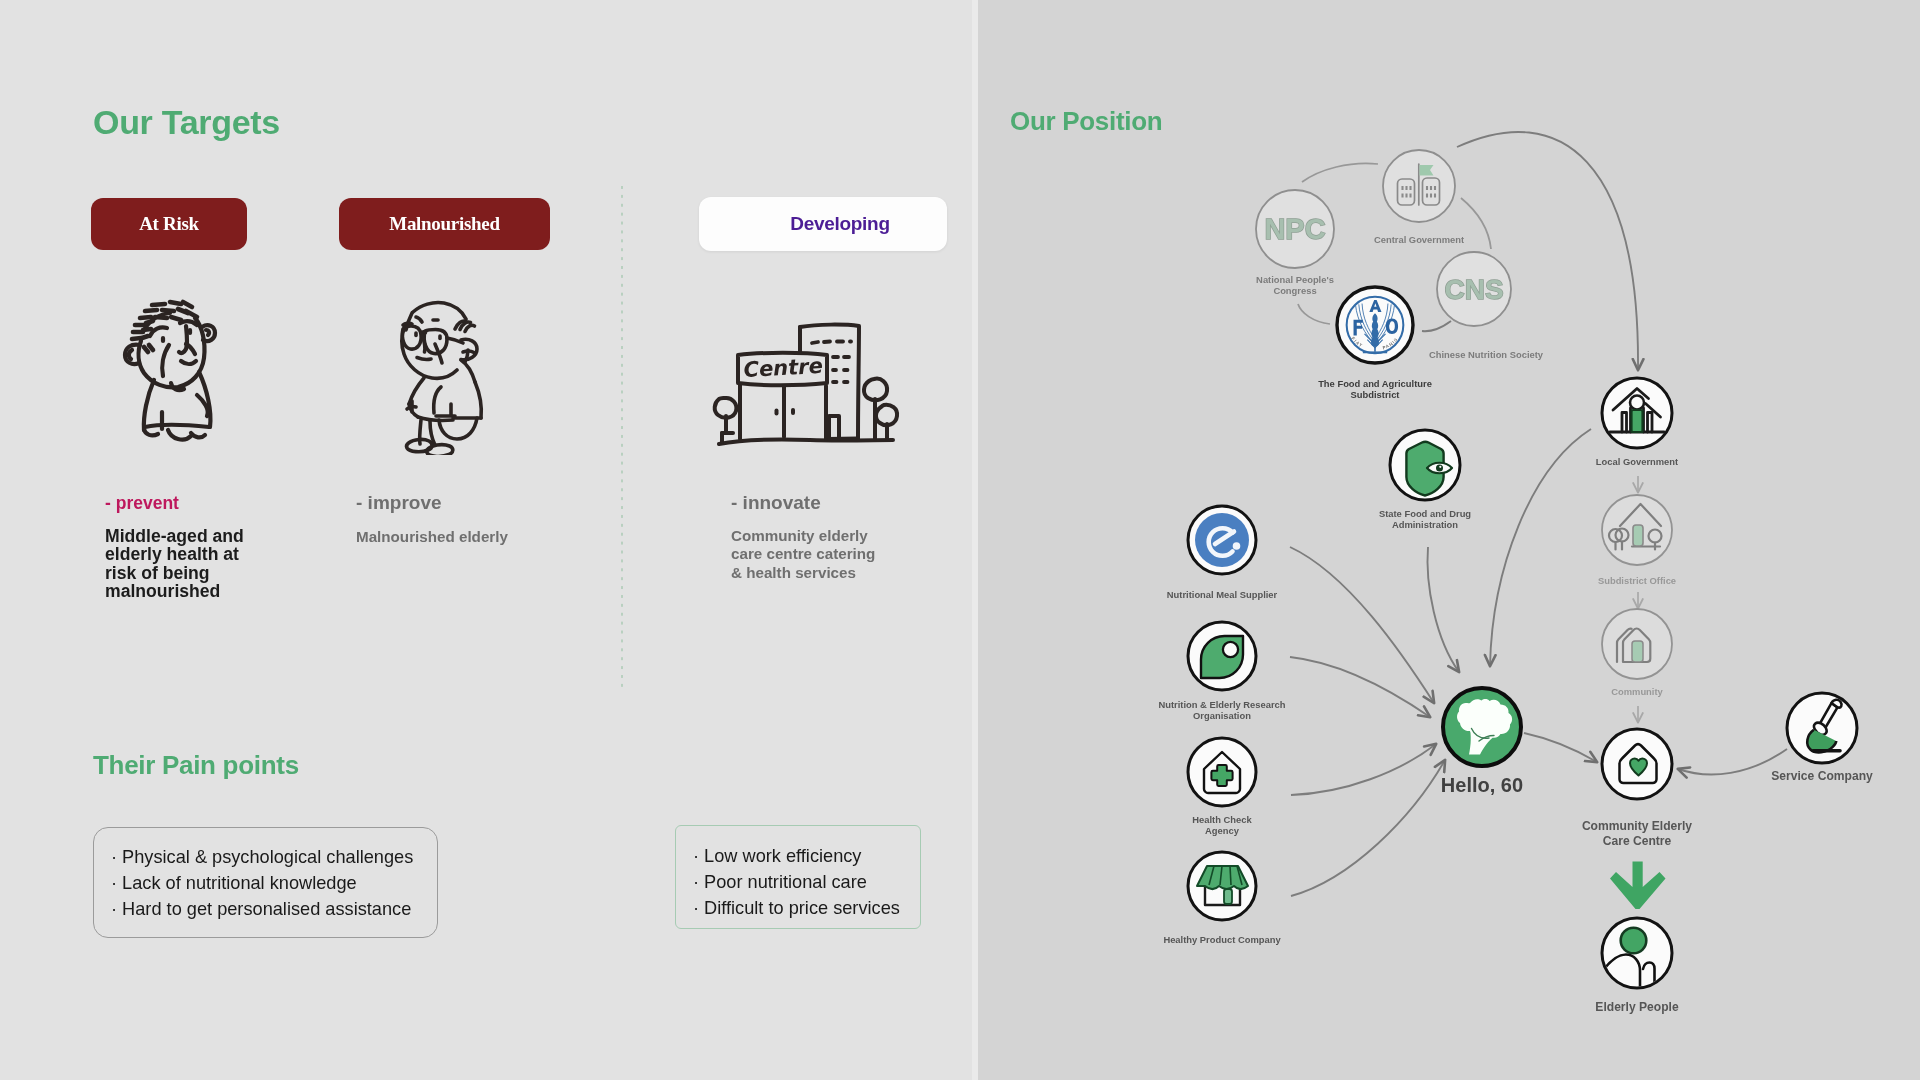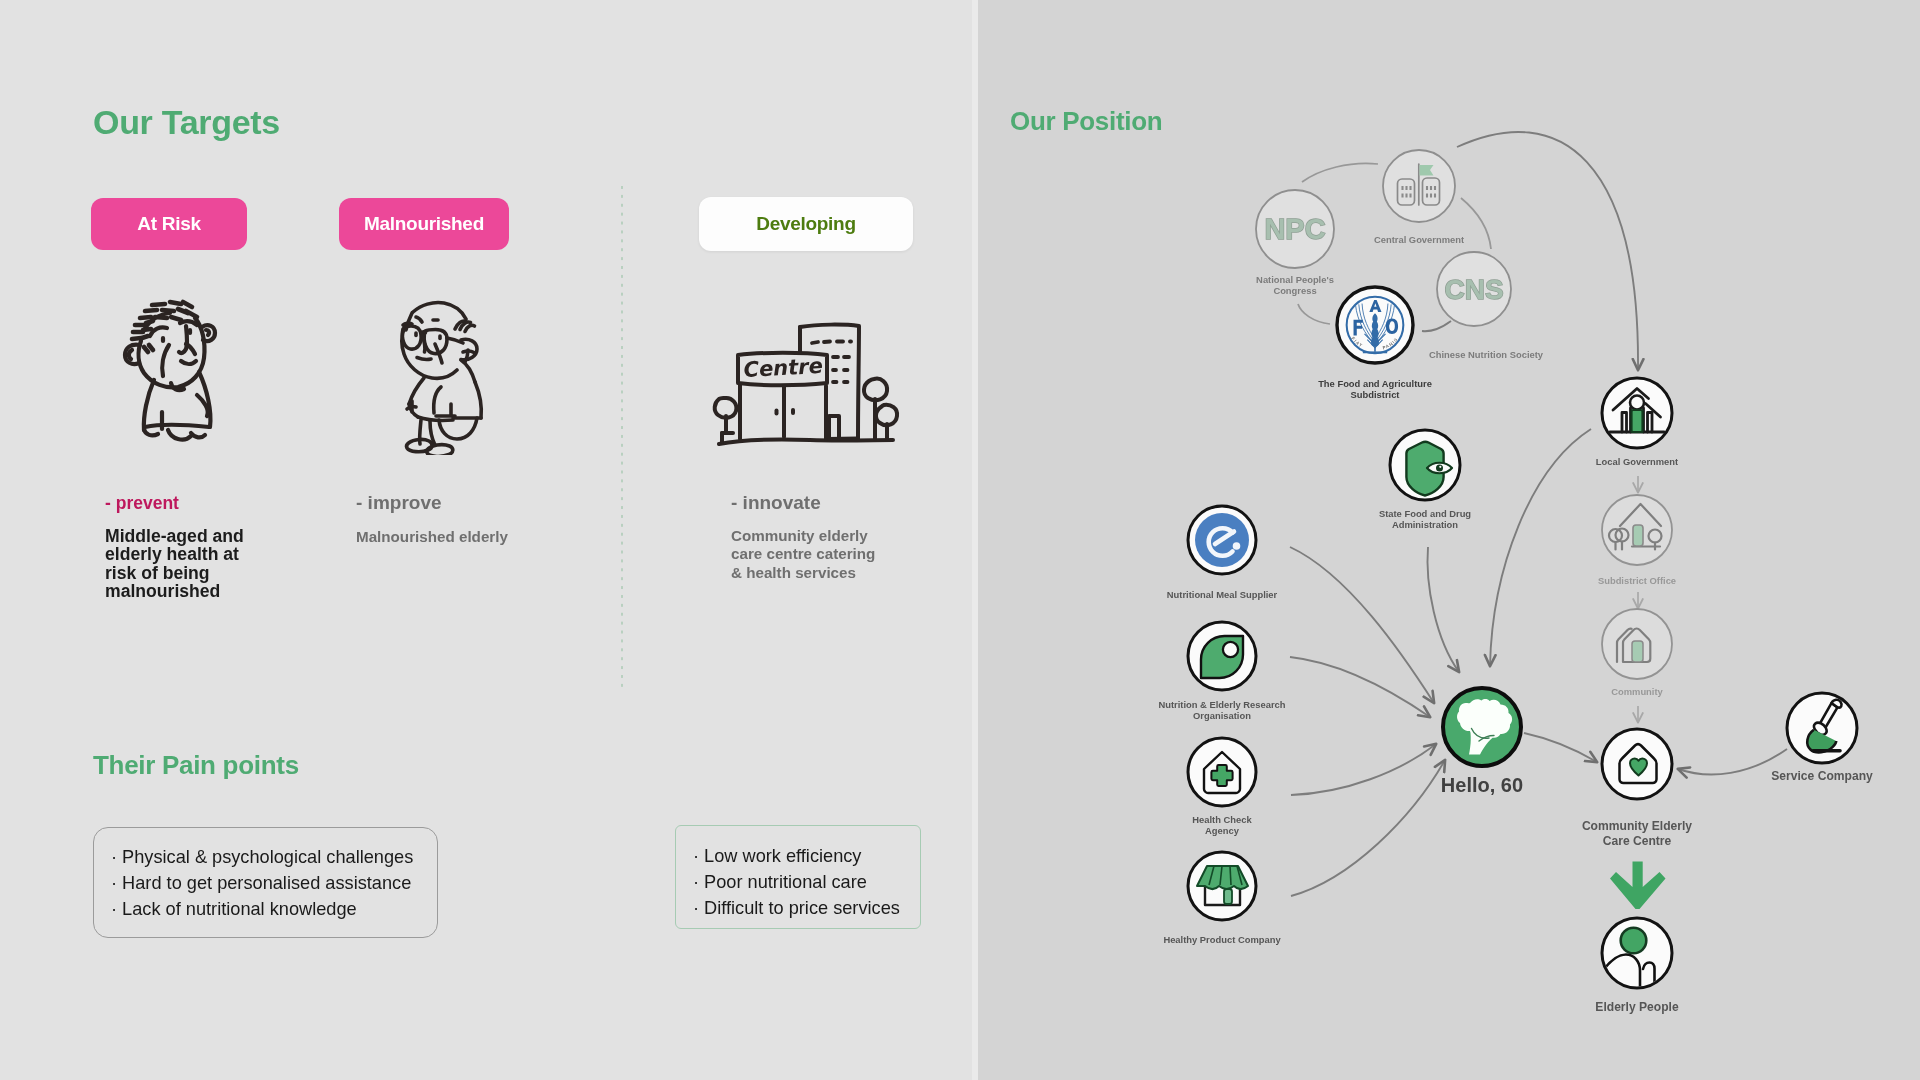--- a/index.html
+++ b/index.html
@@ -11,22 +11,22 @@
   .panel-right{position:absolute;left:978px;top:0;width:942px;height:1080px;background:#d4d4d4;}
   .divider{position:absolute;left:972px;top:0;width:6px;height:1080px;background:#eaeaea;}
 
   .sec-title{position:absolute;font-weight:bold;color:#4fab73;letter-spacing:-0.3px;}
   #t-targets{left:93px;top:103px;font-size:34px;}
   #t-pain{left:93px;top:750px;font-size:26px;}
   #t-position{left:1010px;top:106px;font-size:26px;}
 
   .pill{position:absolute;border-radius:12px;display:flex;align-items:center;justify-content:center;
         font-weight:bold;font-size:19px;letter-spacing:-0.3px;}
-  .pill.grey{background:#ec4899;color:#ffffff;}
-  .pill.white{background:#fdfdfd;color:#4d7c0f;box-shadow:0 1px 3px rgba(0,0,0,.07);}
+  .pill.grey{background:#7f1d1d;color:#ffffff;font-family:Liberation Serif, serif;}
+  .pill.white{background:#fdfdfd;color:#4c1d95;box-shadow:0 1px 3px rgba(0,0,0,.07);padding-left:34px;}
 
   .vdots{position:absolute;left:621px;top:186px;width:2px;height:505px;
          background-image:linear-gradient(to bottom,#b9d0c0 0,#b9d0c0 3px,transparent 3px,transparent 8.9px);
          background-size:2px 8.9px;}
 
   .lbl-dash{position:absolute;font-size:17.5px;font-weight:bold;}
   .lbl-body{position:absolute;font-size:17.6px;font-weight:bold;line-height:18.4px;}
   .lbl-dash.sm{font-size:19px;}
   .lbl-body.sm{font-size:15.2px;line-height:18.4px;}
 
@@ -49,21 +49,21 @@
   <div class="panel-left"></div>
   <div class="divider"></div>
   <div class="panel-right"></div>
 
   <div class="sec-title" id="t-targets">Our Targets</div>
   <div class="vdots"></div>
 
   <div class="pill grey" style="left:91px;top:198px;width:156px;height:52px;">
     <span>At Risk</span>
   </div>
-  <div class="pill grey" style="left:339px;top:198px;width:170px;height:52px;">
+  <div class="pill grey" style="left:339px;top:198px;width:211px;height:52px;">
     <span>Malnourished</span>
   </div>
   <div class="pill white" style="left:699px;top:197px;width:214px;height:54px;">
     <span>Developing</span>
   </div>
 
   <svg class="doodle" id="doodle-atrisk" style="position:absolute;left:118px;top:296px;" width="104" height="156" viewBox="0 0 104 156">
     <g fill="none" stroke="#2b2422" stroke-width="4.2" stroke-linecap="round" stroke-linejoin="round">
 
       <path d="M23 45 C19 56 20 68 26 77 C34 88 48 93 60 91 C74 88 84 77 86 62 C88 46 84 30 77 22"></path>
@@ -249,22 +249,22 @@
   <div class="lbl-body sm" style="left:356px;top:528px;width:220px;color:#6f6f6f;">Malnourished elderly</div>
 
   <div class="lbl-dash sm" style="left:731px;top:492px;color:#6f6f6f;">- innovate</div>
   <div class="lbl-body sm" style="left:731px;top:527px;width:152px;color:#6f6f6f;">Community elderly care centre catering &amp; health services</div>
 
   <div class="sec-title" id="t-pain">Their Pain points</div>
 
   <div class="painbox" style="left:93px;top:827px;width:345px;height:111px;border:1.4px solid #9b9b9b;border-radius:15px;">
     <ul style="margin:16px 0 0 17px;">
       <li>· Physical &amp; psychological challenges</li>
+      <li>· Lack of nutritional knowledge</li>
       <li>· Hard to get personalised assistance</li>
-      <li>· Lack of nutritional knowledge</li>
     </ul>
   </div>
 
   <div class="painbox" style="left:675px;top:825px;width:246px;height:104px;border:1.4px solid #a6cbb3;border-radius:6px;">
     <ul style="margin:17px 0 0 17px;">
       <li>· Low work efficiency</li>
       <li>· Poor nutritional care</li>
       <li>· Difficult to price services</li>
     </ul>
   </div>

